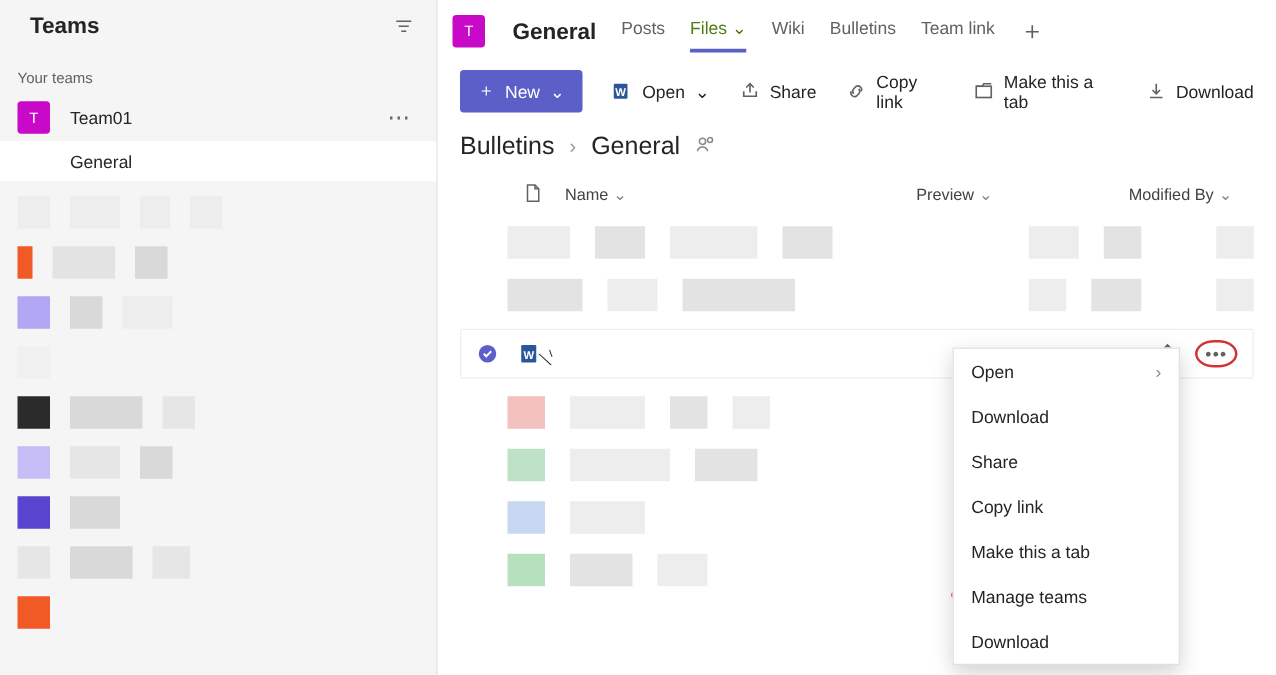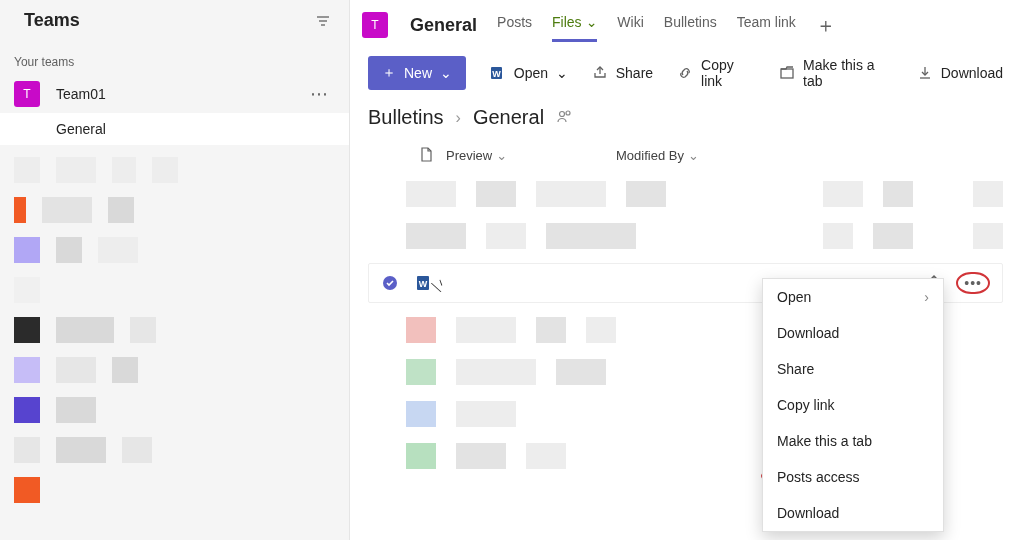--- a/index.html
+++ b/index.html
@@ -210,20 +210,21 @@
       </span>
     </div>
 
     <div class="columns">
       <div class="col-doc-icon">
         <svg width="14" height="16" viewBox="0 0 14 16" fill="none" stroke="#616161" stroke-width="1.2">
             <path d="M3 1h6l3 3v10H3z"></path>
             <path d="M9 1v3h3"></path>
           </svg>
       </div>
+      <div class="col-name"><span>Name</span><span class="sort-ch">⌄</span></div>
       <div class="col-mod"><span>Preview</span><span class="sort-ch">⌄</span></div>
       <div class="col-modby"><span>Modified By</span><span class="sort-ch">⌄</span></div>
     </div>
 
     <div class="list-area">
 
       <div class="pix-list-row">
         <div class="pix" style="width:50px;background:#ededed"></div>
           <div class="pix" style="width:40px;background:#e3e3e3"></div>
           <div class="pix" style="width:70px;background:#ededed"></div>
@@ -297,18 +298,18 @@
 
   <div class="ctx-menu">
     <div class="ctx-item">
         <span>Open</span>
         <span style="color:#888">›</span>
       </div>
     <div class="ctx-item">Download</div>
     <div class="ctx-item">Share</div>
     <div class="ctx-item">Copy link</div>
     <div class="ctx-item">Make this a tab</div>
-    <div class="ctx-item">Posts access</div>
+    <div class="ctx-item">Manage teams</div>
     <div class="ctx-item">Download</div>
   </div>
   <div class="red-oval manage"></div>
 
 </div>
 
 </body></html>

